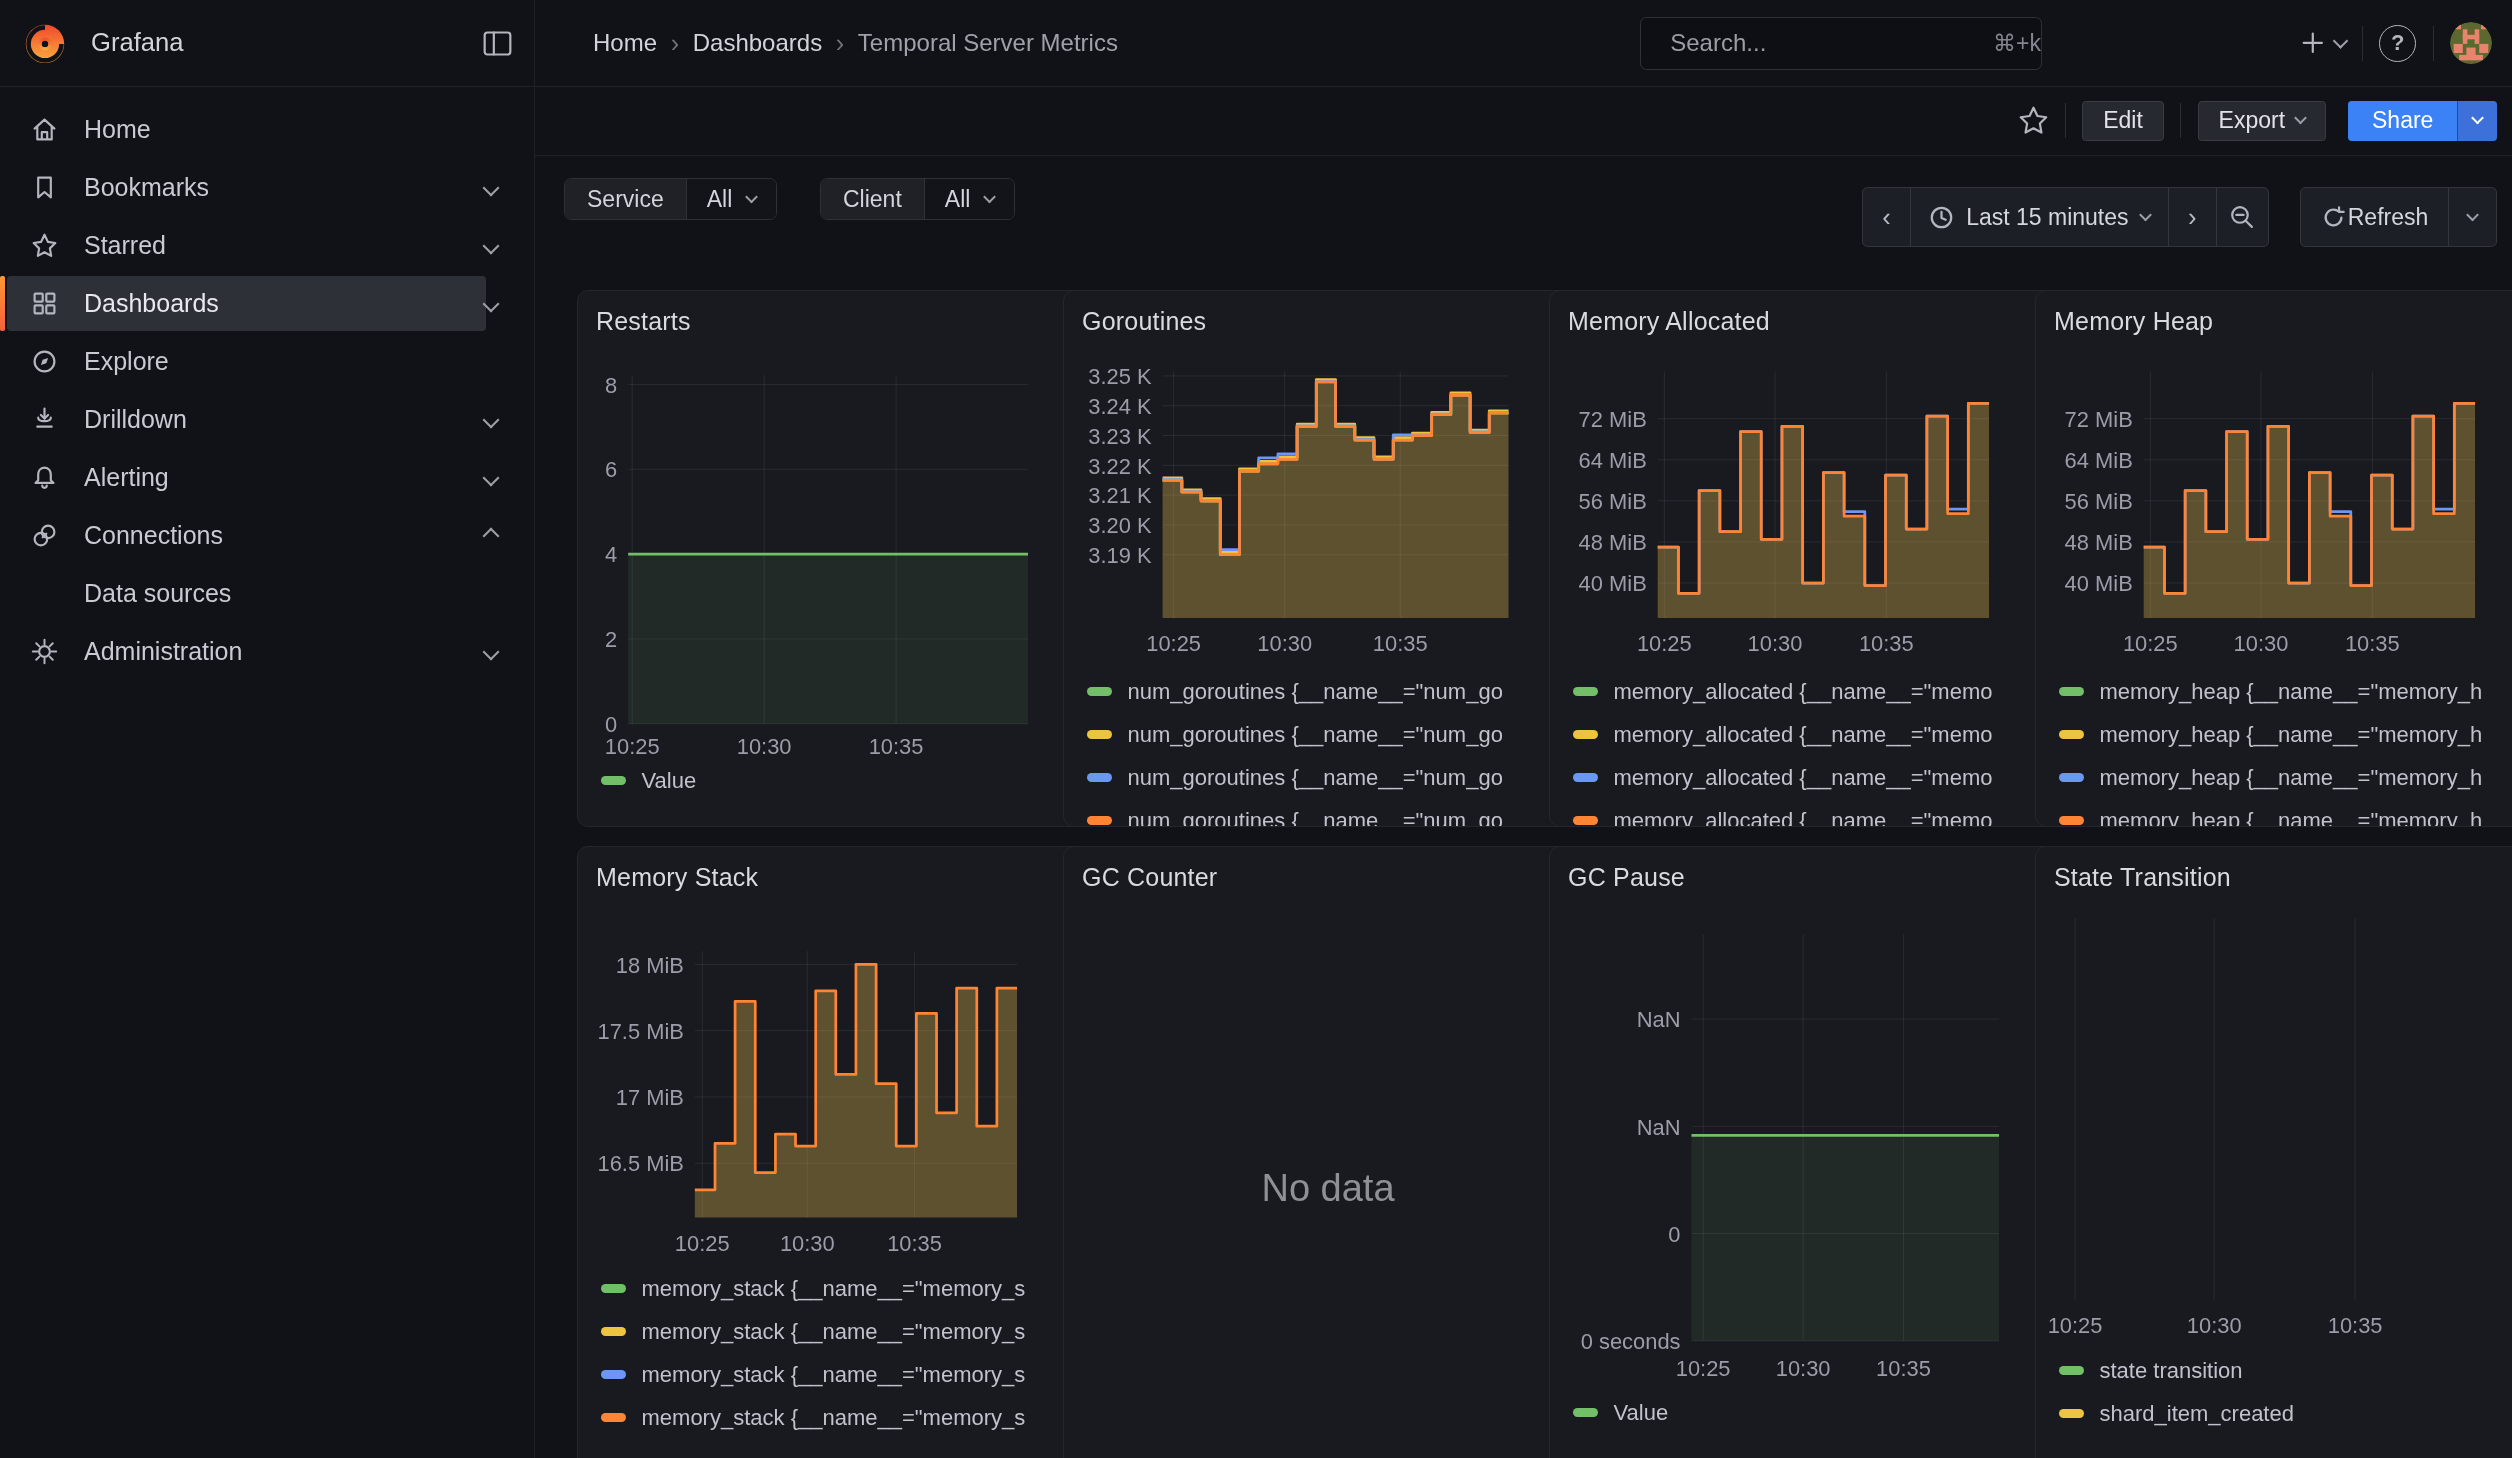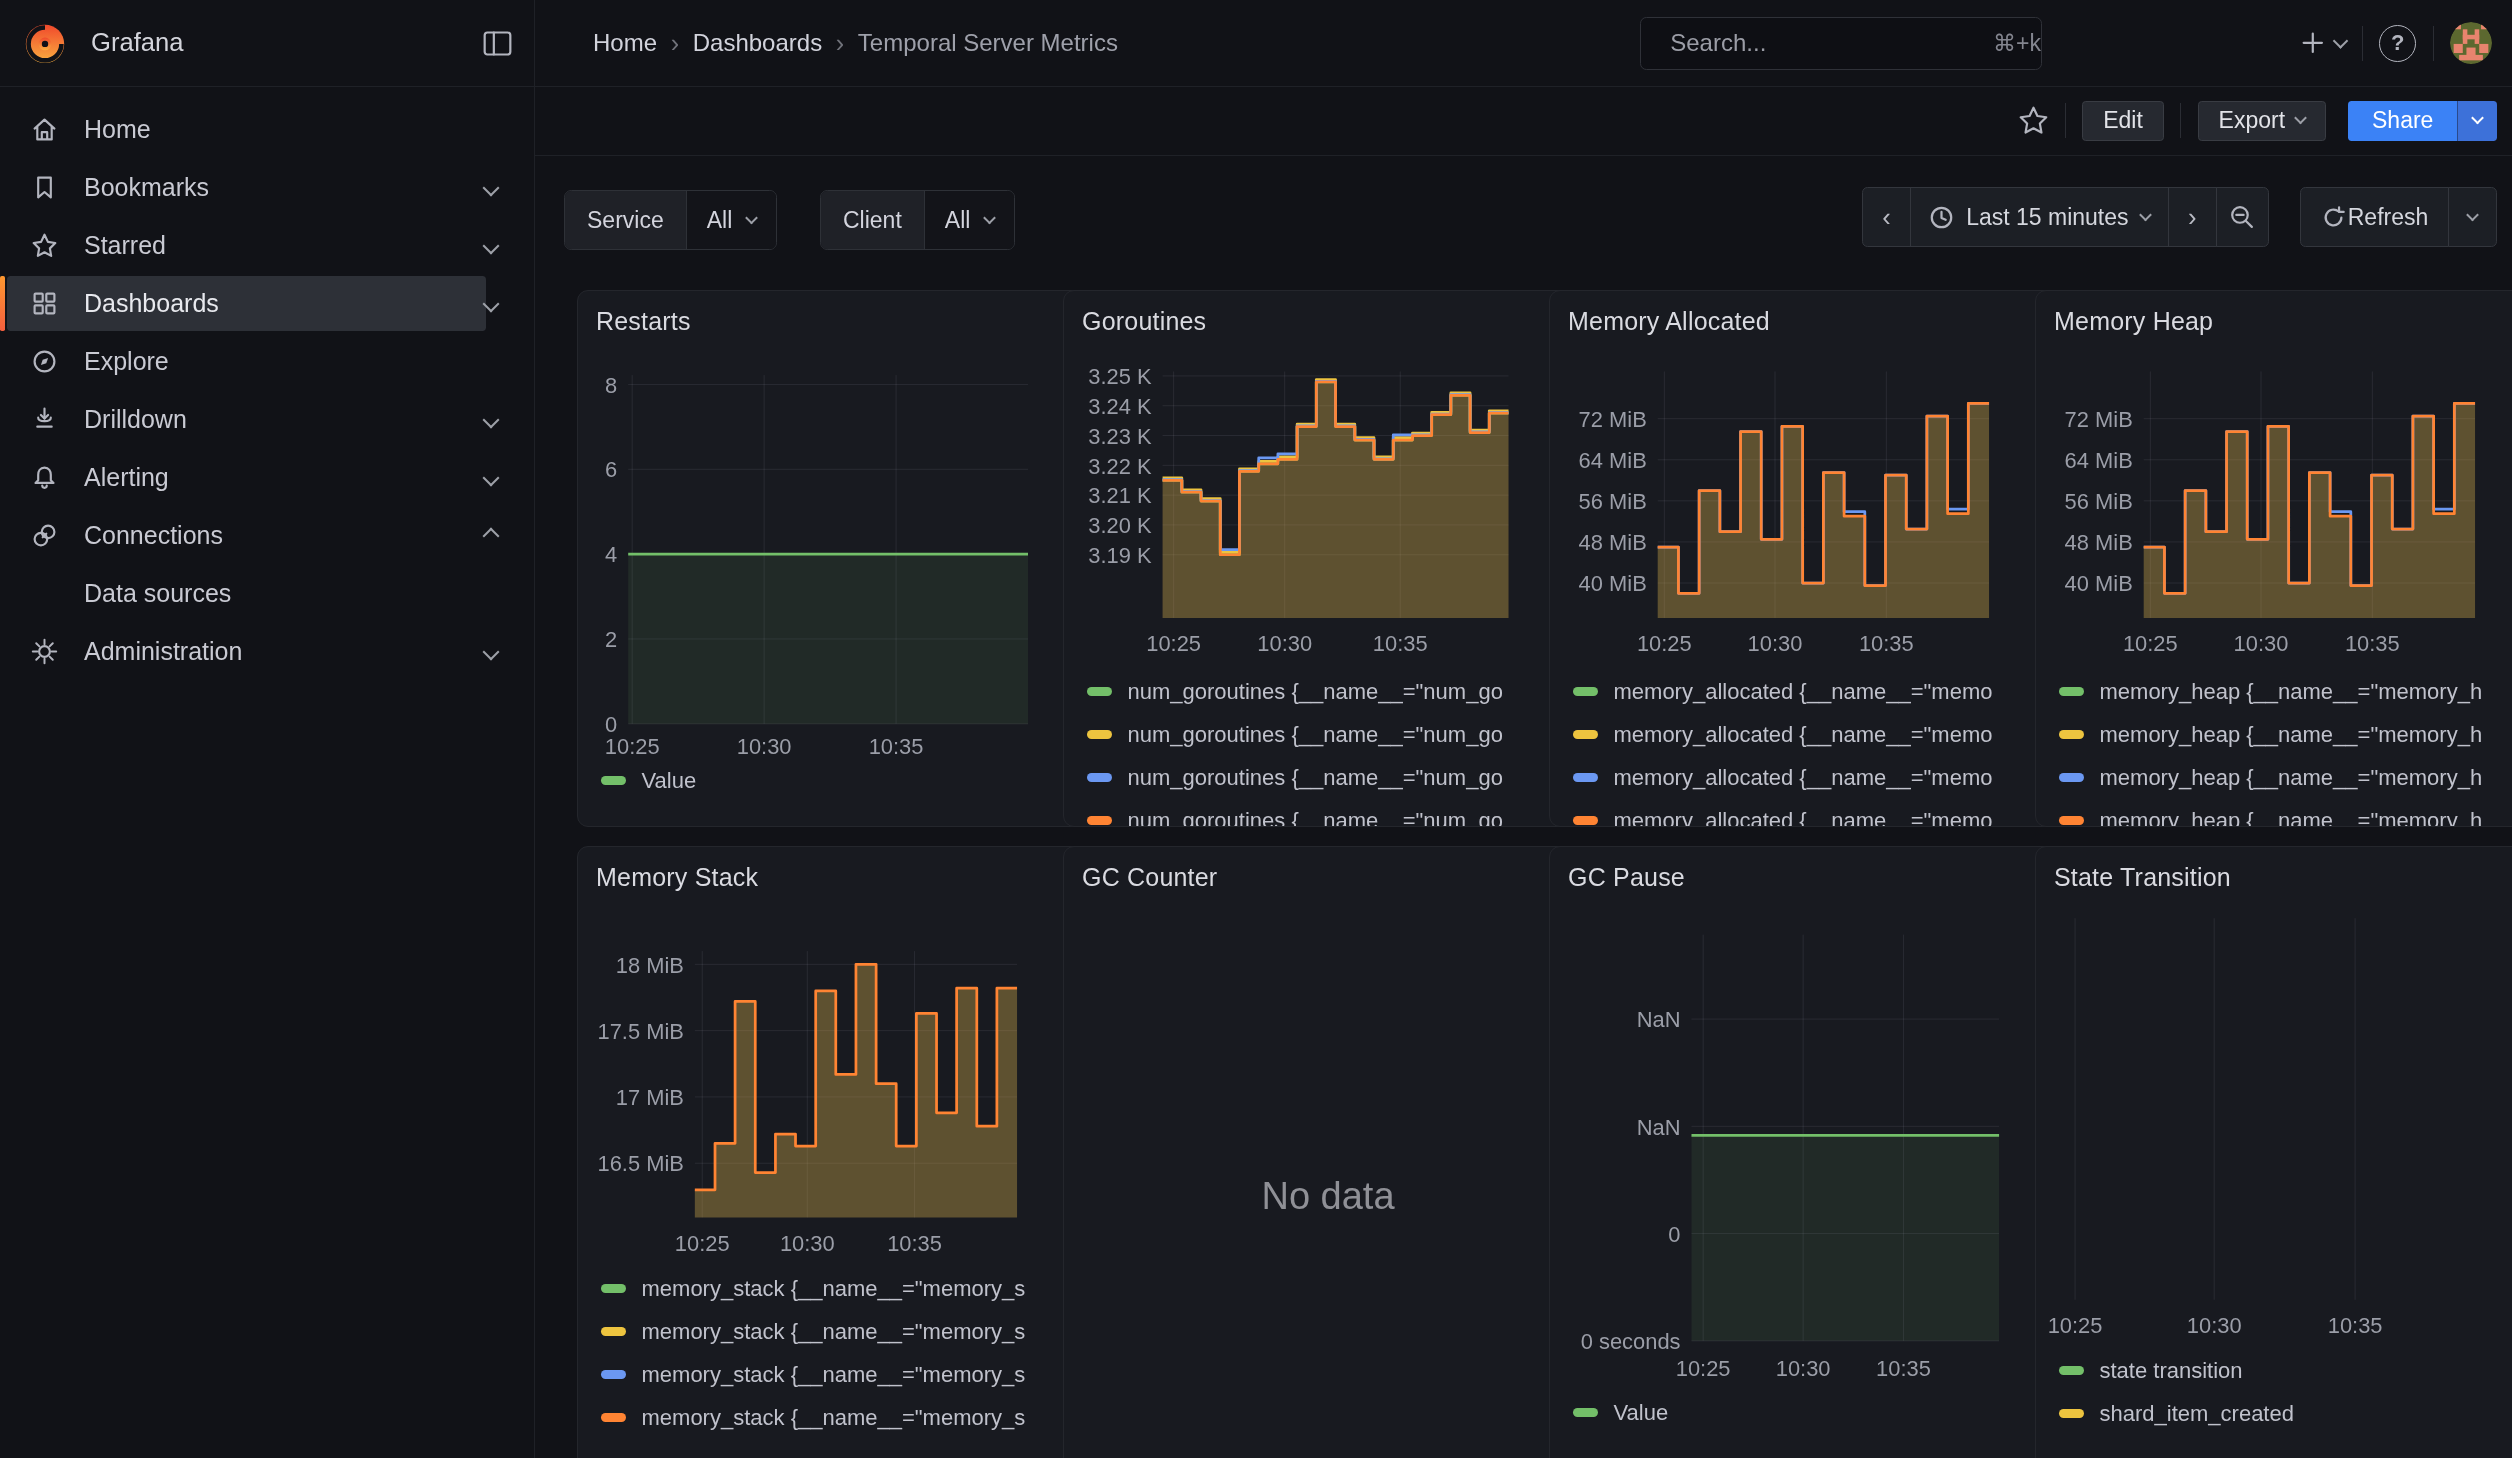--- a/index.html
+++ b/index.html
@@ -52,21 +52,21 @@
     border-right:2.3px solid #9da0a8; border-bottom:2.3px solid #9da0a8; transform:rotate(45deg); }
   .sitem .chev.up { transform:rotate(-135deg); }
   .sitem.active .hl { position:absolute; left:7.3px; right:48px; top:1.8px; bottom:1.8px;
     background:#2d3037; border-radius:3.7px; }
   .sitem.active .bar { position:absolute; left:0; top:1.8px; bottom:1.8px; width:4.6px;
     background:linear-gradient(#FF9830,#F55F3E); border-radius:1.8px; }
   .sitem.active .slabel { color:#e8e9ee; }
   .sitem.sub .slabel { left:84px; }
   .sitem * { z-index:1; }
   
-  .filter { top:190px; height:60px; display:inline-flex; border:0.9px solid #2e3137;
+  .filter { top:178px; height:42px; display:inline-flex; border:0.9px solid #2e3137;
     border-radius:7.3px; overflow:hidden; font-size:23px; }
   .flabel { background:#1f2127; display:flex; align-items:center; padding:0 22px; color:#d3d4dd; }
   .fval { background:#131419; display:flex; align-items:center; gap:14.6px; padding:0 20px;
     border-left:0.9px solid #2e3137; color:#d3d4dd; cursor:pointer; }
   .fval .caret { width:9px; height:9px; }
   #timebar { top:187px; right:14.6px; display:flex; align-items:center; }
   .tbox { height:60px; background:#1c1f25; border:0.9px solid #33363d; display:flex;
     align-items:center; justify-content:center; color:#d5d7de; font-size:23px; cursor:pointer; }
   .tbox + .tbox { margin-left:-0.9px; }
   .rnd-l { border-radius:5.5px 0 0 5.5px; } .rnd-r { border-radius:0 5.5px 5.5px 0; }
@@ -91,21 +91,21 @@
     white-space:nowrap; overflow:hidden; cursor:pointer; }
   .lrow span.lbl { font-size:22px; color:#c0c2cc; }
   .sw { width:25px; height:8.2px; border-radius:4.6px; flex:none; }
   .leg-p0 { top:475px; } .leg-p0 .lrow { height:29px; }
   .leg-p123 { top:379px; height:158px; overflow:hidden; }
   .leg-p4 { top:420px; } .leg-p4 .lrow { height:43px; }
   .leg-p6 { top:551px; } .leg-p6 .lrow { height:29px; }
   .leg-p7 { top:502px; }
   .scrollthumb { position:absolute; right:4.6px; top:382px; width:3.7px; height:121px;
     background:#4a4c55; border-radius:1.8px; }
-  .nodata { position:absolute; top:328px; width:100%; text-align:center; font-size:38px;
+  .nodata { position:absolute; top:320px; width:100%; text-align:center; font-size:38px;
     color:#8f9096; }
   svg.oicon { stroke:#b3b5bf; fill:none; stroke-width:2.4; stroke-linecap:round; stroke-linejoin:round; }
 </style>
 </head>
 <body>
 
 <div class="abs" id="sidebar-divider"></div>
 <div class="abs" id="header-border"></div>
 <div class="abs" id="toolbar-border"></div>
 

